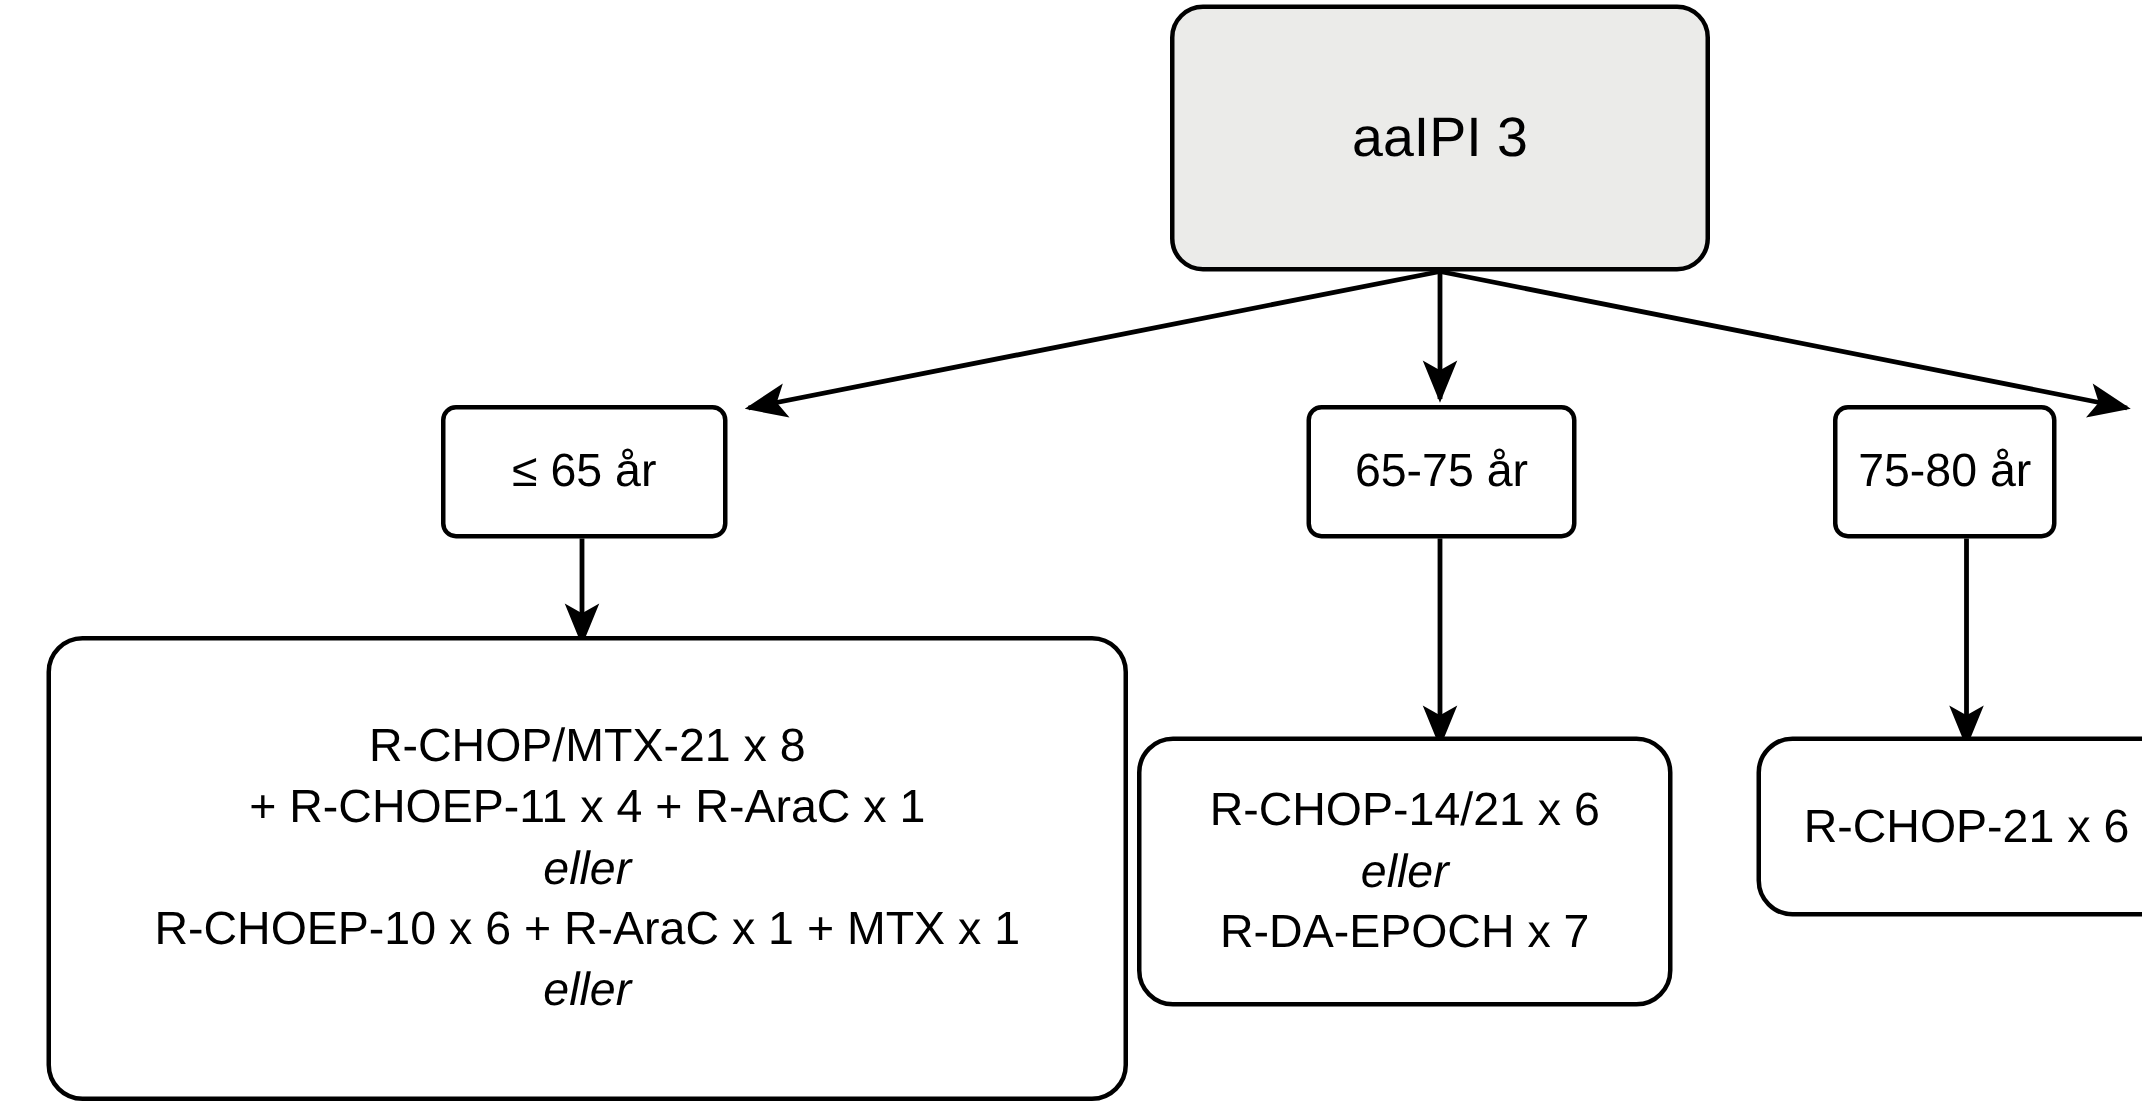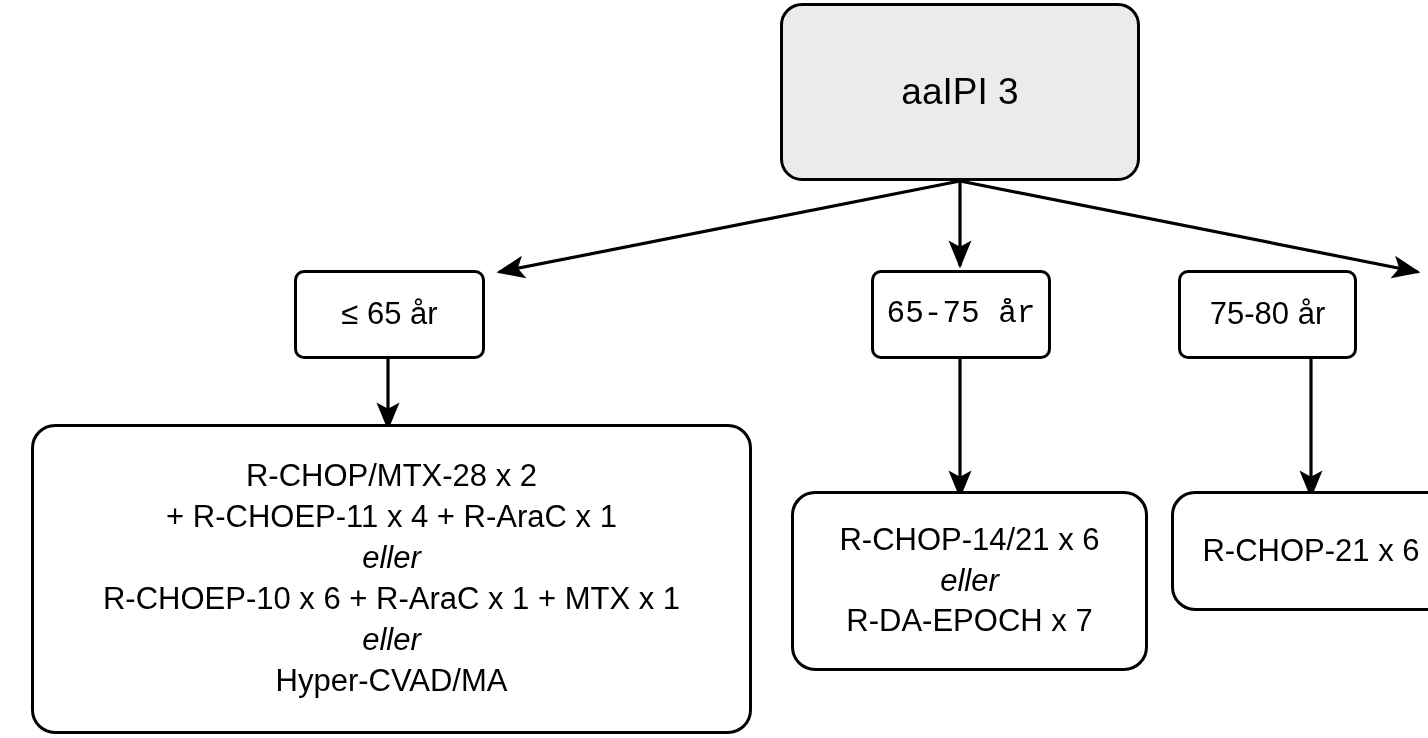--- a/index.html
+++ b/index.html
@@ -45,30 +45,30 @@
     height: 178px;
     border-radius: 22px;
     background: #ebebe9;
     font-size: 37px;
   }
   .node-age {
     border-radius: 10px;
     font-size: 31px;
   }
   .node-age-left  { left: 268px;  top: 270px; width: 191px; height: 89px; }
-  .node-age-mid   { left: 845px;  top: 270px; width: 180px; height: 89px; font-family: Liberation Mono, monospace; }
-  .node-age-right { left: 1152px; top: 270px; width: 179px; height: 89px; text-align: center; }
+  .node-age-mid   { left: 845px;  top: 270px; width: 180px; height: 89px; }
+  .node-age-right { left: 1196px; top: 270px; width: 149px; height: 89px; text-align: center; }
 
   .node-tx {
     border-radius: 24px;
     font-size: 31px;
     padding: 6px 10px;
   }
   .node-tx-left  { left: 5px;    top: 424px; width: 721px; height: 310px; }
-  .node-tx-mid   { left: 765px;  top: 491px; width: 357px; height: 180px; }
+  .node-tx-mid   { left: 732px;  top: 491px; width: 357px; height: 180px; }
   .node-tx-right { left: 1145px; top: 491px; width: 280px; height: 120px; }
 
   .lines {
     display: block;
     width: 100%;
   }
   .line {
     display: block;
     white-space: nowrap;
   }
@@ -106,26 +106,25 @@
   </div>
   <div class="node node-age node-age-mid">
     <span>65-75 år</span>
   </div>
   <div class="node node-age node-age-right">
     <span>75-80 år</span>
   </div>
 
   <div class="node node-tx node-tx-left">
     <span class="lines">
-        <span class="line">R-CHOP/MTX-28 x 2</span>
+        <span class="line">R-CHOP/MTX-21 x 8</span>
         <span class="line">+ R-CHOEP-11 x 4 + R-AraC x 1</span>
         <span class="line em">eller</span>
         <span class="line">R-CHOEP-10 x 6 + R-AraC x 1 + MTX x 1</span>
         <span class="line em">eller</span>
-        <span class="line">Hyper-CVAD/MA</span>
       </span>
   </div>
   <div class="node node-tx node-tx-mid">
     <span class="lines">
         <span class="line">R-CHOP-14/21 x 6</span>
         <span class="line em">eller</span>
         <span class="line">R-DA-EPOCH x 7</span>
       </span>
   </div>
   <div class="node node-tx node-tx-right">

